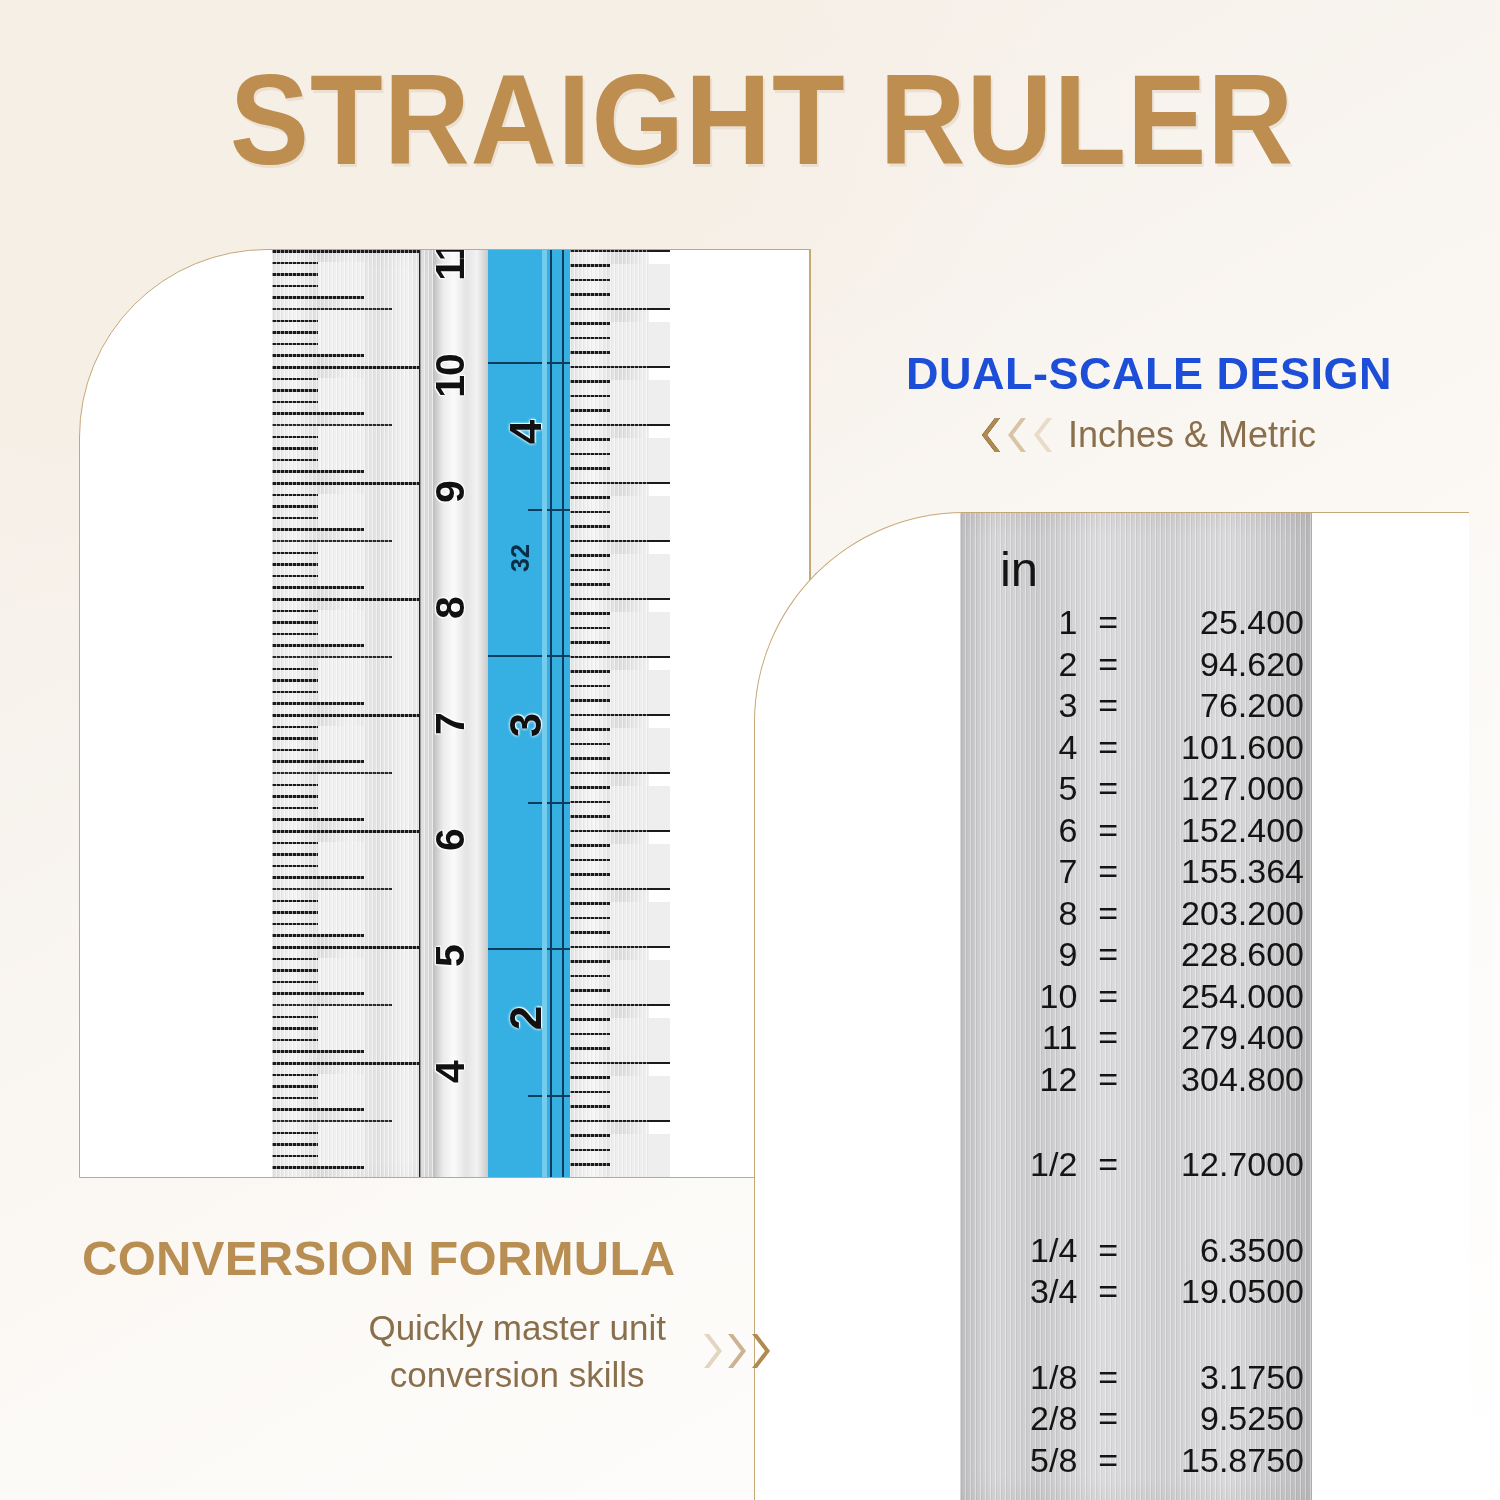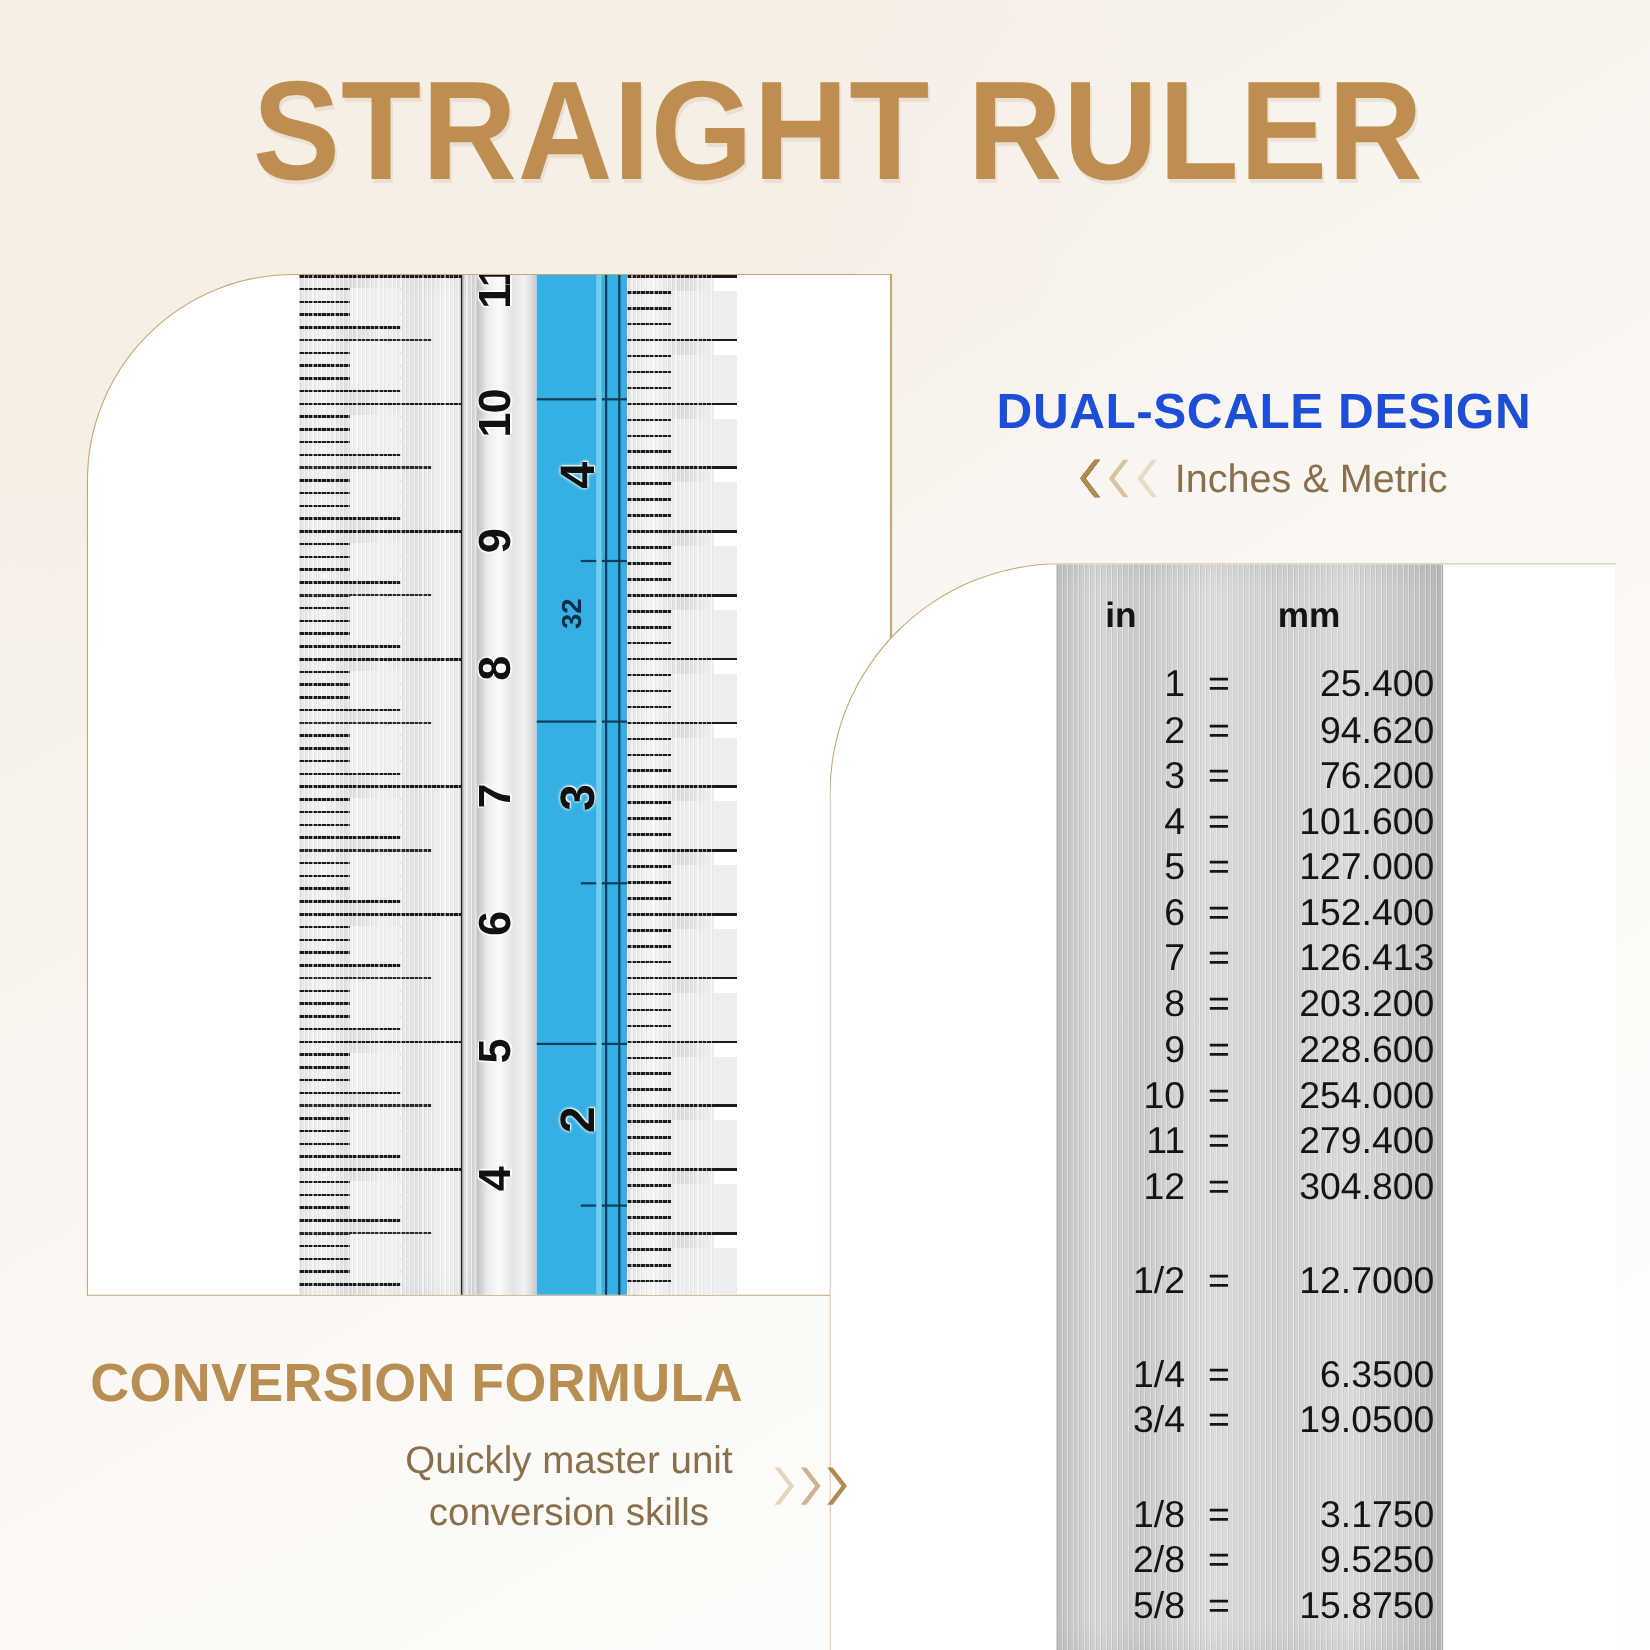--- a/index.html
+++ b/index.html
@@ -162,21 +162,21 @@
       rgba(255,255,255,.4) 0px,rgba(255,255,255,.4) 1px,
       rgba(0,0,0,.05) 1px,rgba(0,0,0,.05) 2px,
       rgba(255,255,255,0) 2px,rgba(255,255,255,0) 5px);
   }
   .tbl{
     position:absolute;left:0;top:28px;width:352px;
     color:#141414;font-size:34px;font-weight:normal;
     font-family:"Liberation Sans", sans-serif;
   }
   .trow{display:flex;align-items:baseline;height:41.5px;}
-  .trow.hdr{height:62px;font-size:32px;font-weight:bold;}
+  .trow.hdr{height:62px;font-size:49px;}
   .c-in{width:118px;text-align:right;padding-right:4px;}
   .c-eq{width:54px;text-align:center;}
   .c-mm{width:170px;text-align:right;padding-right:8px;}
   .hdr .c-in{text-align:center;width:118px;padding-right:0;}
   .hdr .c-mm{text-align:center;width:224px;padding-right:0;}
   .gap-md{height:44px;}
 
   
   #cap-right{position:absolute;left:805px;top:348px;width:640px;text-align:center;}
   #cap-right .h{
@@ -266,21 +266,20 @@
 
     </div>
   </div>
 
   <div class="panel" id="panel-right">
     <div id="table-strip">
       <div class="brushed"></div>
       <div class="tbl" id="conv-table">
           <div class="trow hdr">
             <span class="c-in">in</span>
-            <span class="c-mm">mm</span>
           </div>
           <div class="trow">
             <span class="c-in">1</span>
             <span class="c-eq">=</span>
             <span class="c-mm">25.400</span>
           </div>
           <div class="trow">
             <span class="c-in">2</span>
             <span class="c-eq">=</span>
             <span class="c-mm">94.620</span>
@@ -301,21 +300,21 @@
             <span class="c-mm">127.000</span>
           </div>
           <div class="trow">
             <span class="c-in">6</span>
             <span class="c-eq">=</span>
             <span class="c-mm">152.400</span>
           </div>
           <div class="trow">
             <span class="c-in">7</span>
             <span class="c-eq">=</span>
-            <span class="c-mm">126.413</span>
+            <span class="c-mm">155.364</span>
           </div>
           <div class="trow">
             <span class="c-in">8</span>
             <span class="c-eq">=</span>
             <span class="c-mm">203.200</span>
           </div>
           <div class="trow">
             <span class="c-in">9</span>
             <span class="c-eq">=</span>
             <span class="c-mm">228.600</span>

